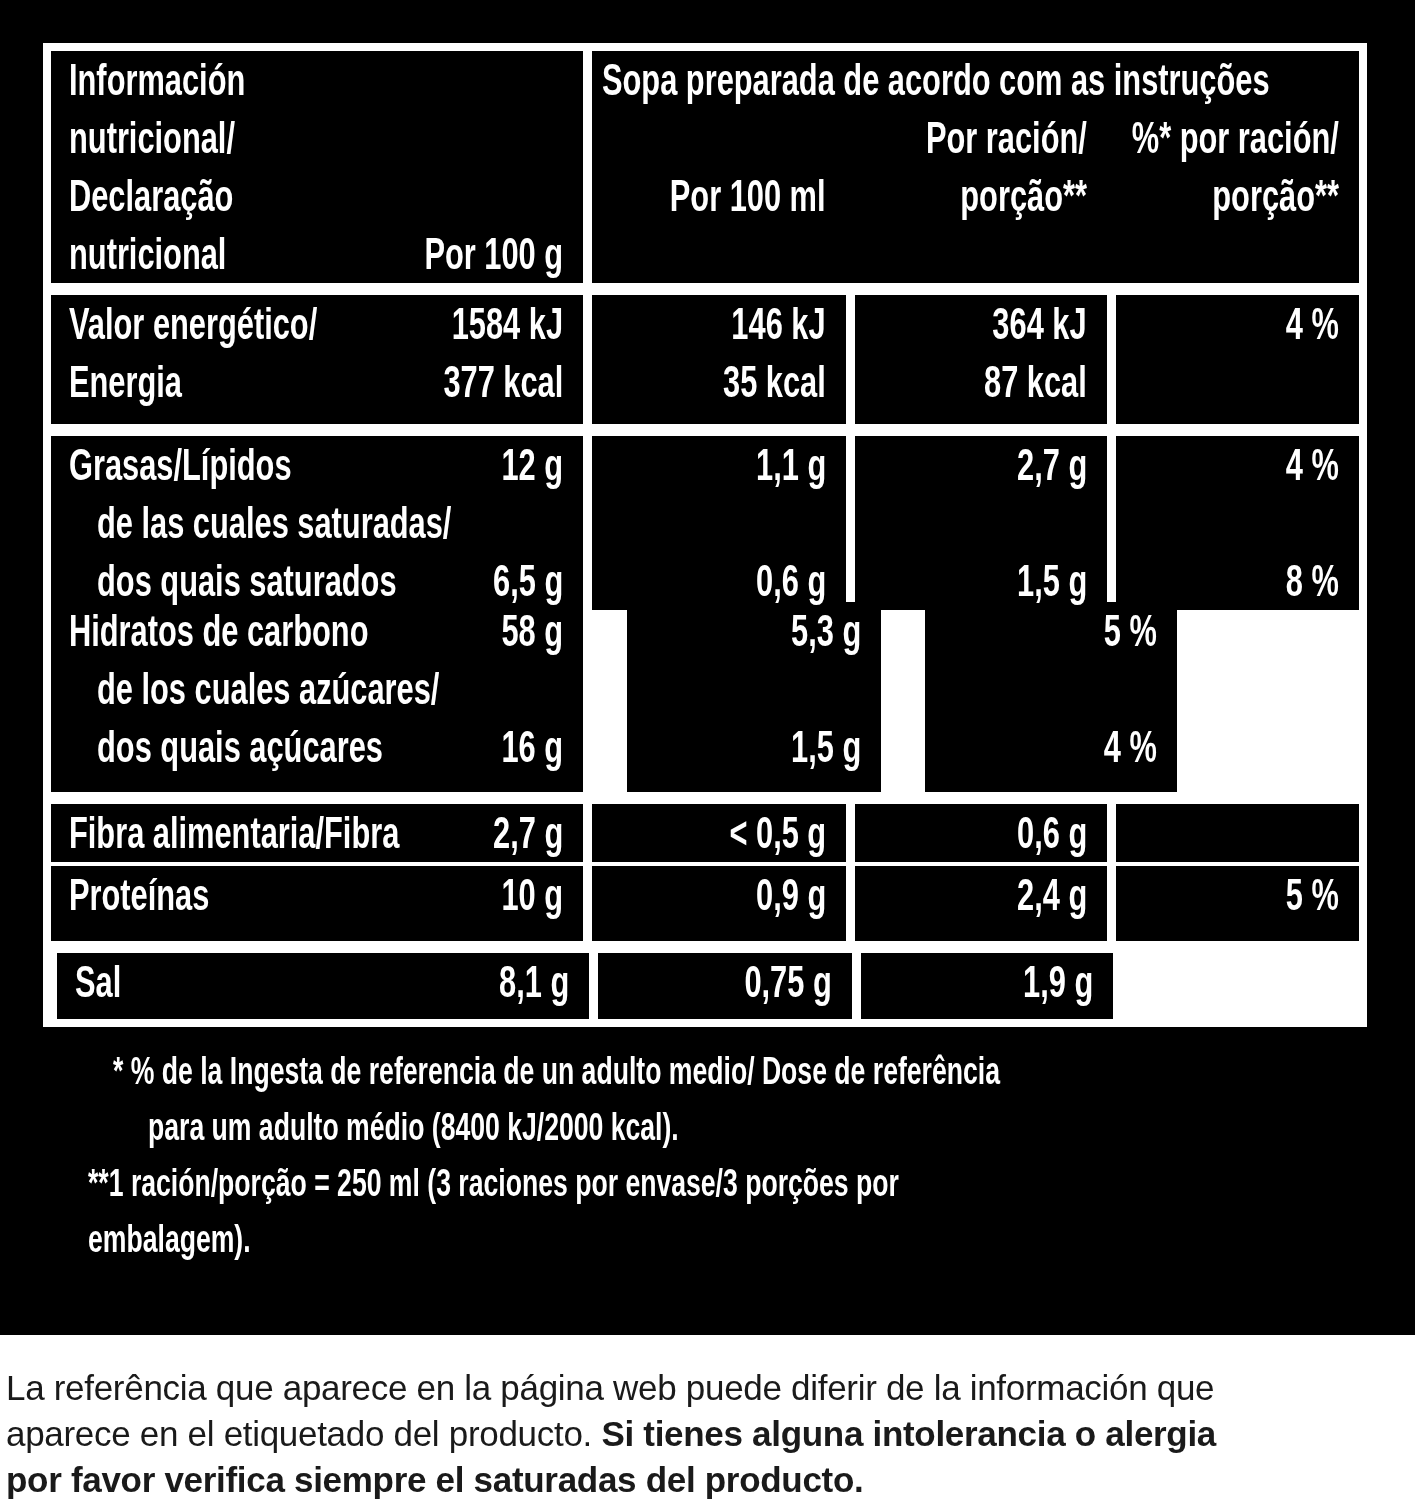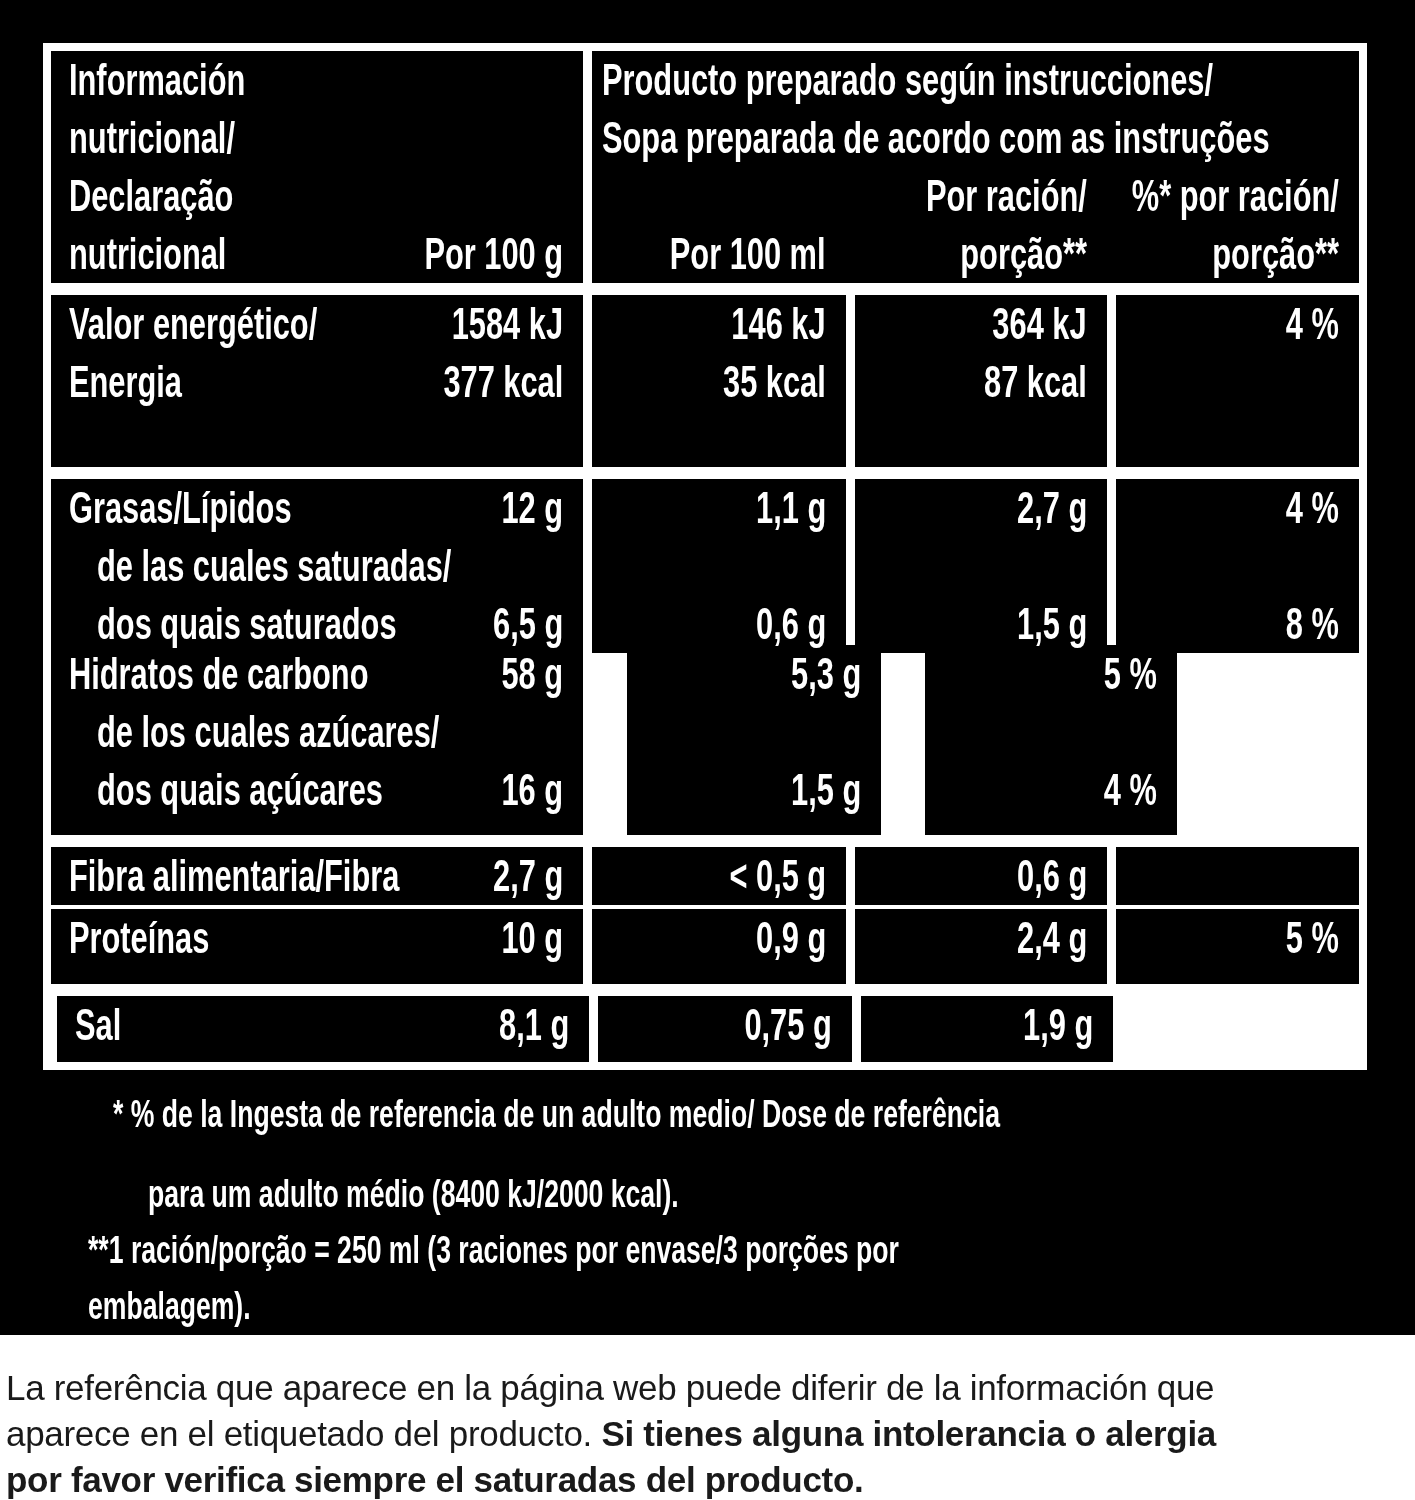--- a/index.html
+++ b/index.html
@@ -8,21 +8,21 @@
 
   
   .label-bg { width:1415px; height:1335px; background:#000; padding:43px; }
 
   
   .tbl { width:1324px; background:#fff; border:8px solid #fff;
          display:flex; flex-direction:column; gap:12px; }
   .row { display:grid; column-gap:9px; background:#000; }
   .row-cols  { grid-template-columns:532px 254px 252px 243px; background:transparent; }
   .row-hdr   { grid-template-columns:532px 767px; background:transparent; }
-  .r-header{ height:232px; } .r-energy{ height:172px; } .r-fats{ height:154px; }
+  .r-header{ height:232px; } .r-energy{ height:129px; } .r-fats{ height:154px; }
   .r-carbs { height:190px;gap:44px; } .r-fibra { height:50px;  } .r-prot{ height:75px; }
   .r-sal   { height:66px;margin-left:6px;  }
 
   .cell { background:#000; color:#fff; font-weight:bold; font-size:44px;
           display:flex; flex-direction:column; justify-content:flex-start; }
   .line { position:relative; height:58px; line-height:58px; white-space:nowrap; }
   .fline { height:56px; line-height:56px; }
 
   
   .tx  { display:inline-block; transform:scaleX(0.70); transform-origin:0 50%; }
@@ -32,21 +32,21 @@
 
   .left-cell .line { padding-left:18px; }
   .title-line { padding-left:10px; }
 
   .hdr-cols { display:grid; grid-template-columns:254px 252px 243px; column-gap:9px; }
 
   
   .footnotes { margin-top:16px; padding-left:45px; color:#fff;
                font-weight:bold; font-size:38px; }
   .fn-ref1 { padding-left:25px; }
-  .fn-ref2 { padding-left:60px;margin-top:24px; }
+  .fn-ref2 { padding-left:60px; }
 
   
   .disclaimer { padding:30px 6px 0 6px; color:#1a1a1a; font-size:35px;
                 line-height:46px; letter-spacing:-0.3px; }
   .disclaimer .dl { white-space:nowrap; }
   .b { font-weight:bold; }
 </style>
 </head>
 <body>
 
@@ -58,21 +58,20 @@
       <div class="cell left-cell">
         <div class="line"><span class="tx">Información</span></div>
         <div class="line"><span class="tx">nutricional/</span></div>
         <div class="line"><span class="tx">Declaração</span></div>
         <div class="line">
           <span class="tx">nutricional</span>
           <span class="txr">Por 100 g</span>
         </div>
       </div>
       <div class="cell">
-        <div class="line title-line"><span class="tx">Producto preparado según instrucciones/</span></div>
         <div class="line title-line"><span class="tx">Sopa preparada de acordo com as instruções</span></div>
         <div class="hdr-cols">
           <div>
             <div class="line"></div>
             <div class="line">
                 <span class="txr">Por 100 ml</span>
               </div>
           </div>
           <div>
             <div class="line">

